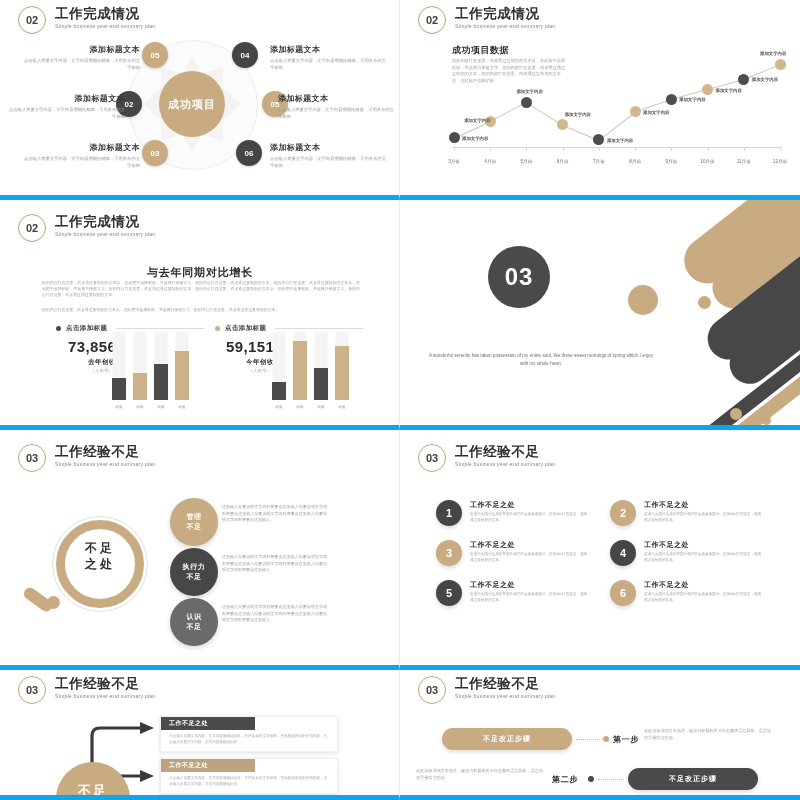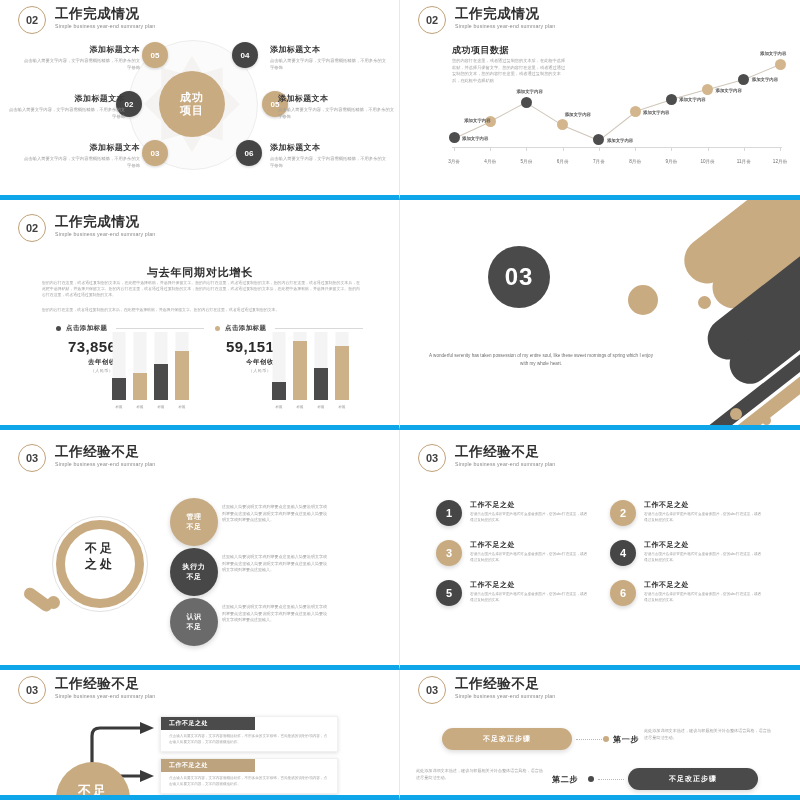--- a/index.html
+++ b/index.html
@@ -28,21 +28,21 @@
   .hdr .t1{font-size:13.5px;font-weight:bold;color:#2f2f2f;letter-spacing:.6px;line-height:15px;}
   .hdr .t2{font-size:5.2px;color:#8a8a8a;letter-spacing:.18px;margin-top:2px;}
   .hdr.hdr-lower{top:14px;}
 
   
   .hub{position:absolute;left:110px;top:34px;width:180px;height:140px;}
   .hub .ring{position:absolute;left:18px;top:6px;width:128px;height:128px;border-radius:50%;border:1px solid #ededed;background:#fbfbfb;}
   .hub .star{position:absolute;left:34px;top:22px;width:96px;height:96px;background:#f4f3f1;
      clip-path:polygon(50% 0%,61% 18%,82% 12%,82% 32%,100% 50%,82% 68%,82% 88%,61% 82%,50% 100%,39% 82%,18% 88%,18% 68%,0% 50%,18% 32%,18% 12%,39% 18%);}
   .hub .core{position:absolute;left:49px;top:37px;width:66px;height:66px;border-radius:50%;background:#c9ab81;
-     display:flex;flex-direction:column;align-items:center;justify-content:center;color:#fff;font-weight:bold;font-size:11px;line-height:13px;letter-spacing:1px;}
+     display:flex;flex-direction:row;align-items:center;justify-content:center;color:#fff;font-weight:bold;font-size:11px;line-height:13px;letter-spacing:1px;}
   .nodeC{position:absolute;width:26px;height:26px;border-radius:50%;display:flex;align-items:center;justify-content:center;
      color:#fff;font-size:8px;font-weight:bold;box-shadow:0 1px 3px rgba(0,0,0,.18);}
   .nodeC.t{background:#c9ab81;}
   .nodeC.d{background:#454545;}
   .lblBlk{position:absolute;width:120px;}
   .lblBlk .lt{font-size:8px;font-weight:bold;color:#3a3a3a;letter-spacing:.4px;margin-bottom:3px;}
   .lblBlk .ld{font-size:4.3px;color:#9b9b9b;line-height:6.5px;}
   .lblBlk.r{text-align:right;}
   .lblBlk.l{text-align:left;}
 

